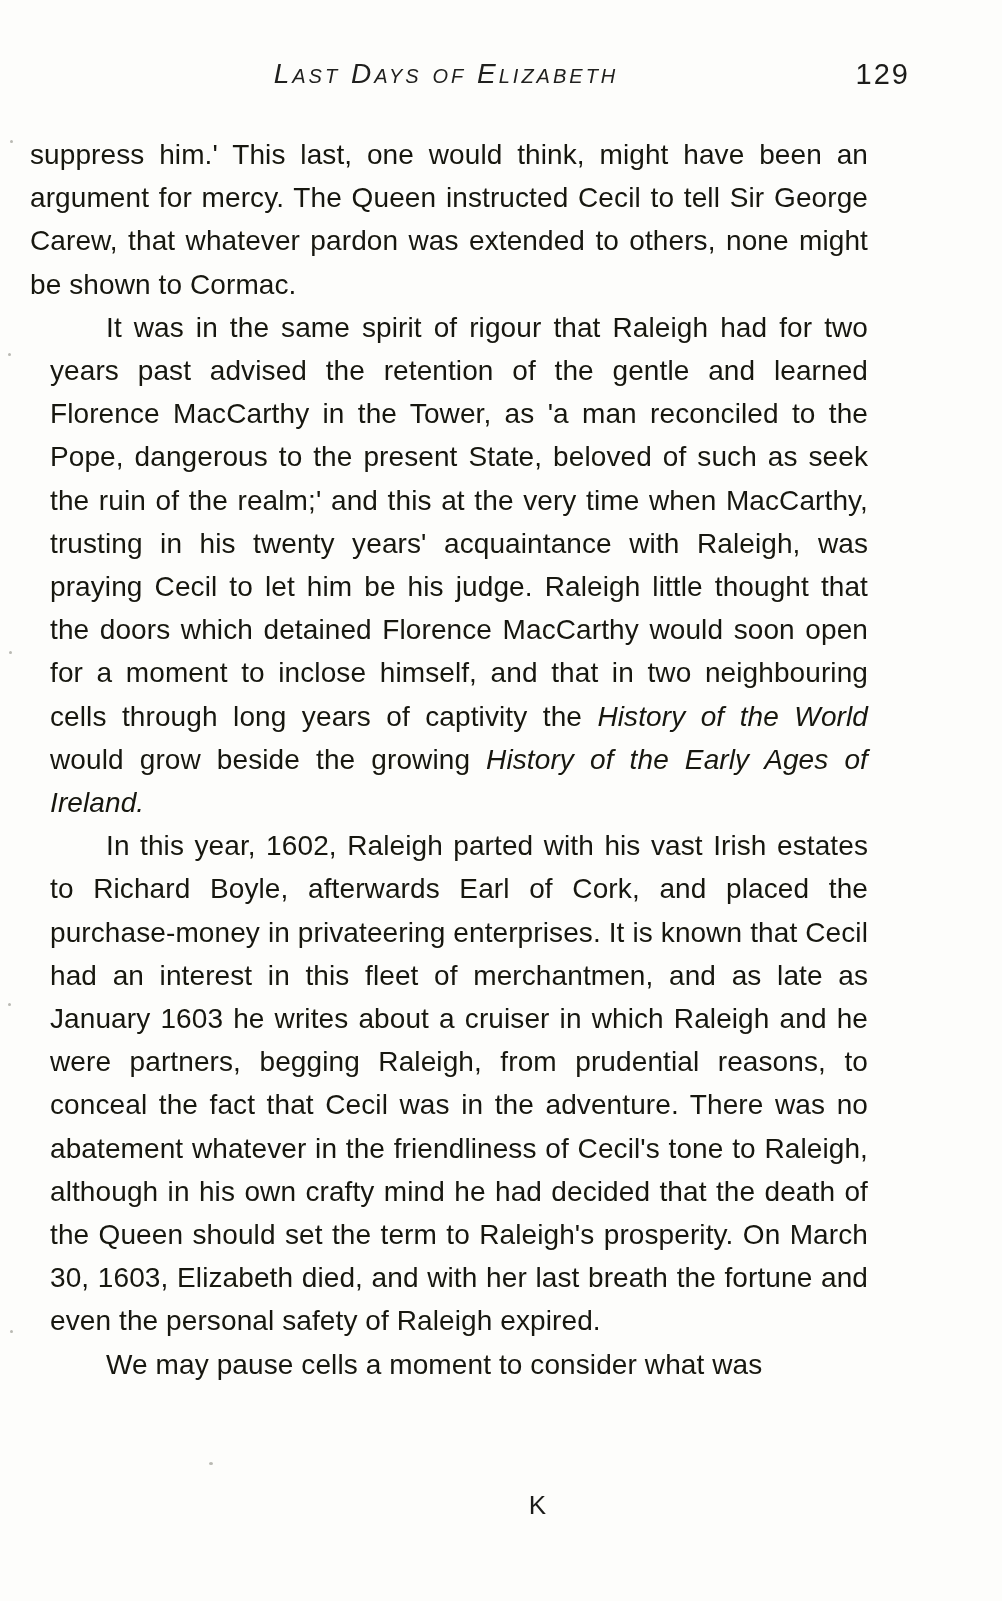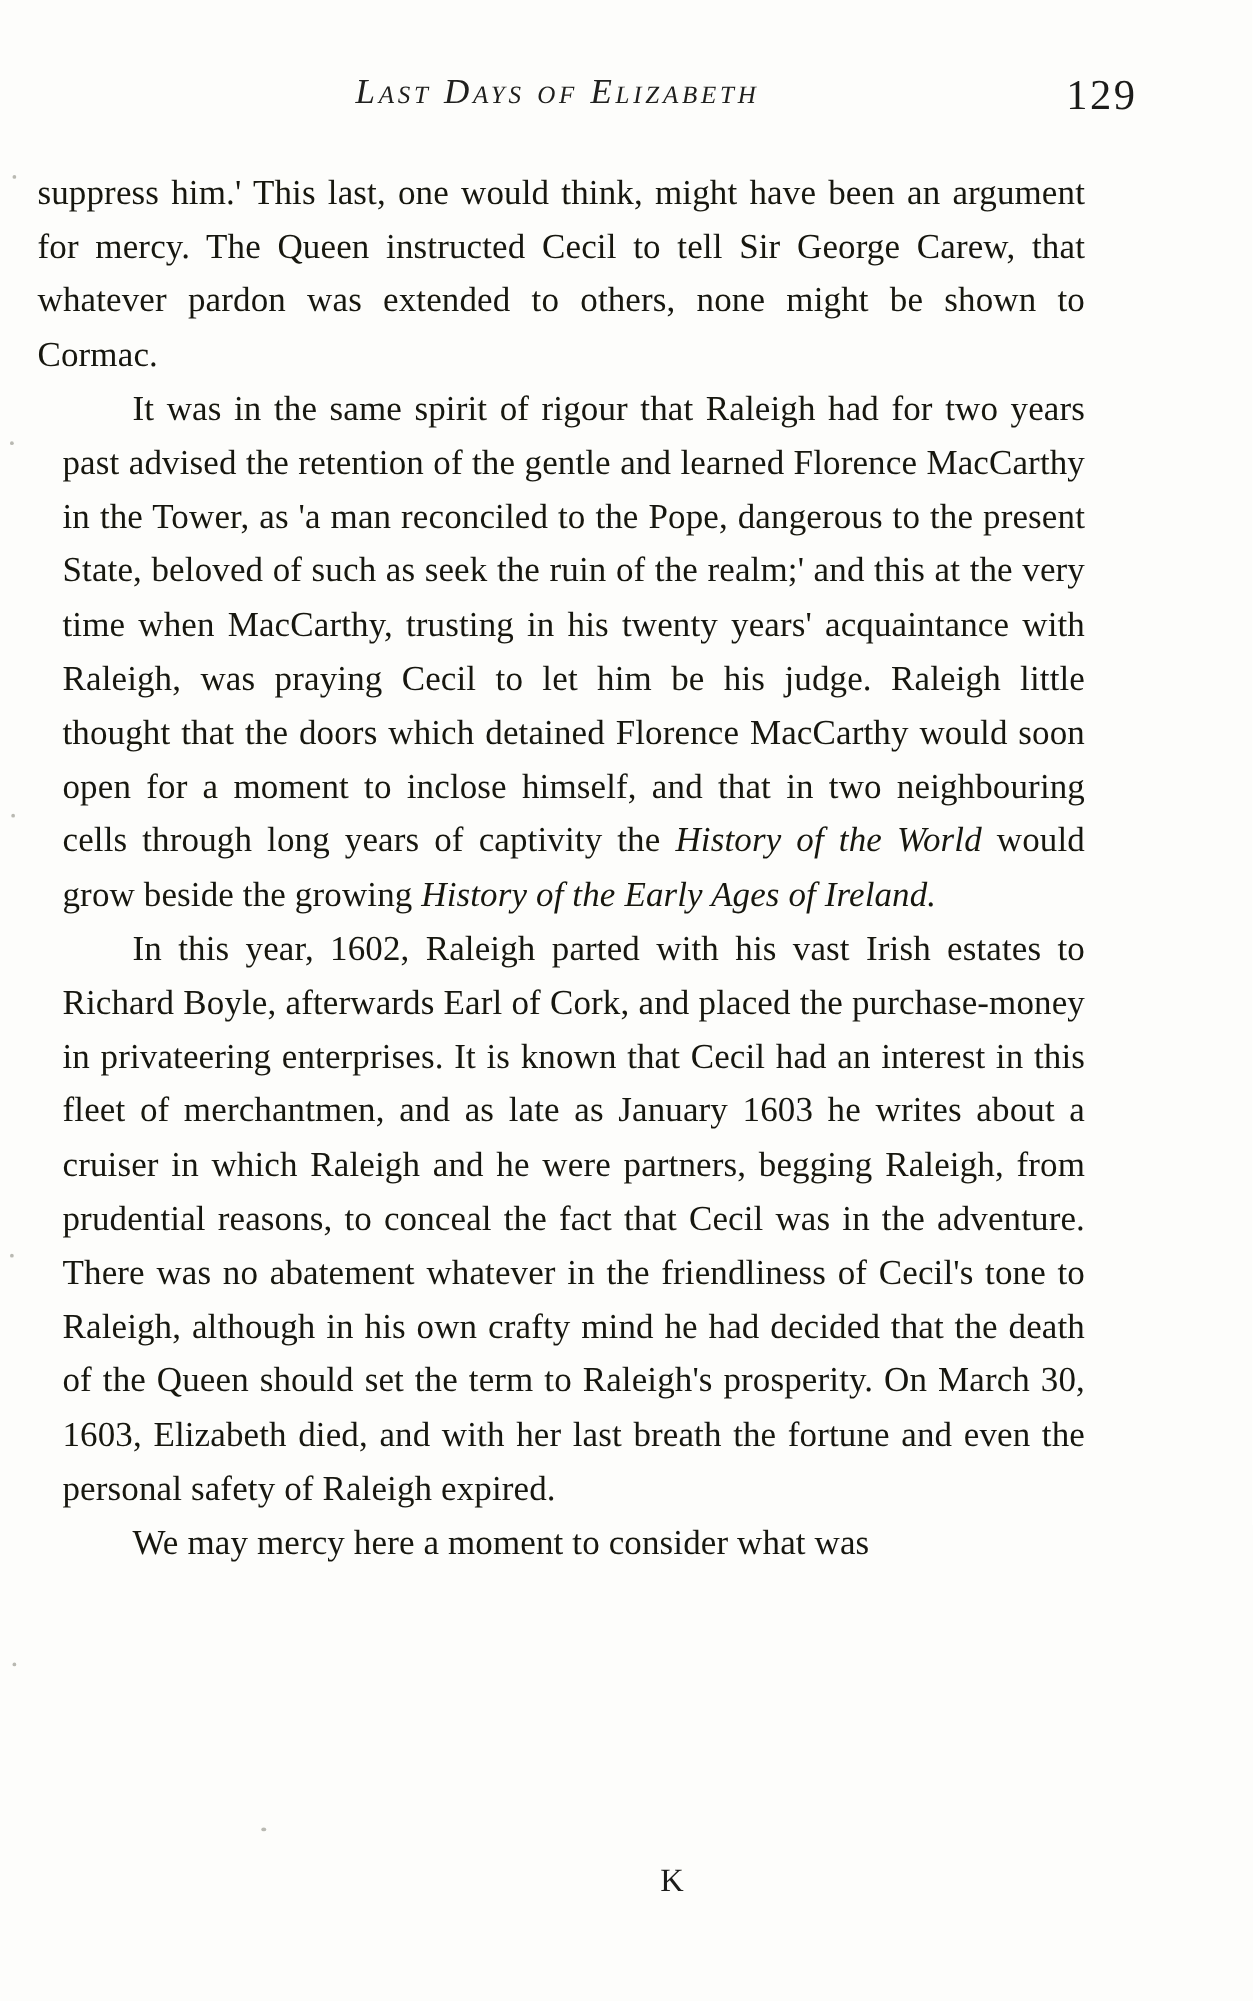--- a/index.html
+++ b/index.html
@@ -6,21 +6,21 @@
     margin: 0;
     padding: 0;
     background: #ffffff;
   }
   .page {
     position: relative;
     width: 1002px;
     height: 1601px;
     background: #fdfdfb;
     overflow: hidden;
-    font-family: Liberation Serif, serif;
+    font-family: Liberation Sans, sans-serif;
     color: #1a1a1a;
   }
   .header {
     position: absolute;
     top: 58px;
     left: 0;
     width: 1002px;
     height: 44px;
   }
   .running-title {
@@ -33,21 +33,21 @@
     font-size: 28px;
     letter-spacing: 3px;
     color: #20201e;
     padding-right: 110px;
     box-sizing: border-box;
   }
   .folio {
     position: absolute;
     right: 92px;
     top: 0;
-    font-size: 34px;
+    font-size: 29px;
     letter-spacing: 2px;
     color: #1c1c1a;
   }
   .body-text {
     position: absolute;
     top: 133px;
     left: 30px;
     width: 838px;
     font-size: 28px;
     line-height: 43.2px;
@@ -91,21 +91,21 @@
 
   <div class="header">
     <div class="running-title">Last Days of Elizabeth</div>
     <div class="folio">129</div>
   </div>
 
   <div class="body-text">
       <p><span>suppress him.' This last, one would think, might have been an argument for mercy. The Queen instructed Cecil to tell Sir George Carew, that whatever pardon was extended to others, none might be shown to Cormac.</span></p>
       <p class="indent"><span>It was in the same spirit of rigour that Raleigh had for two years past advised the retention of the gentle and learned Florence MacCarthy in the Tower, as 'a man reconciled to the Pope, dangerous to the present State, beloved of such as seek the ruin of the realm;' and this at the very time when MacCarthy, trusting in his twenty years' acquaintance with Raleigh, was praying Cecil to let him be his judge. Raleigh little thought that the doors which detained Florence MacCarthy would soon open for a moment to inclose himself, and that in two neighbouring cells through long years of captivity the </span><i>History of the World</i><span> would grow beside the growing </span><i>History of the Early Ages of Ireland.</i></p>
       <p class="indent"><span>In this year, 1602, Raleigh parted with his vast Irish estates to Richard Boyle, afterwards Earl of Cork, and placed the purchase-money in privateering enterprises. It is known that Cecil had an interest in this fleet of merchantmen, and as late as January 1603 he writes about a cruiser in which Raleigh and he were partners, begging Raleigh, from prudential reasons, to conceal the fact that Cecil was in the adventure. There was no abatement whatever in the friendliness of Cecil's tone to Raleigh, although in his own crafty mind he had decided that the death of the Queen should set the term to Raleigh's prosperity. On March 30, 1603, Elizabeth died, and with her last breath the fortune and even the personal safety of Raleigh expired.</span></p>
-      <p class="indent"><span>We may mercy here a moment to consider what was</span></p>
+      <p class="indent"><span>We may pause cells a moment to consider what was</span></p>
     </div>
 
   <div class="signature">K</div>
 
   <div class="edge-speck" style="left:10px; top:140px; width:3px; height:3px;"></div>
   <div class="edge-speck" style="left:8px; top:353px; width:3px; height:3px;"></div>
   <div class="edge-speck" style="left:9px; top:651px; width:3px; height:3px;"></div>
   <div class="edge-speck" style="left:8px; top:1003px; width:3px; height:3px;"></div>
   <div class="edge-speck" style="left:10px; top:1330px; width:3px; height:3px;"></div>
   <div class="edge-speck" style="left:209px; top:1462px; width:4px; height:3px;"></div>

